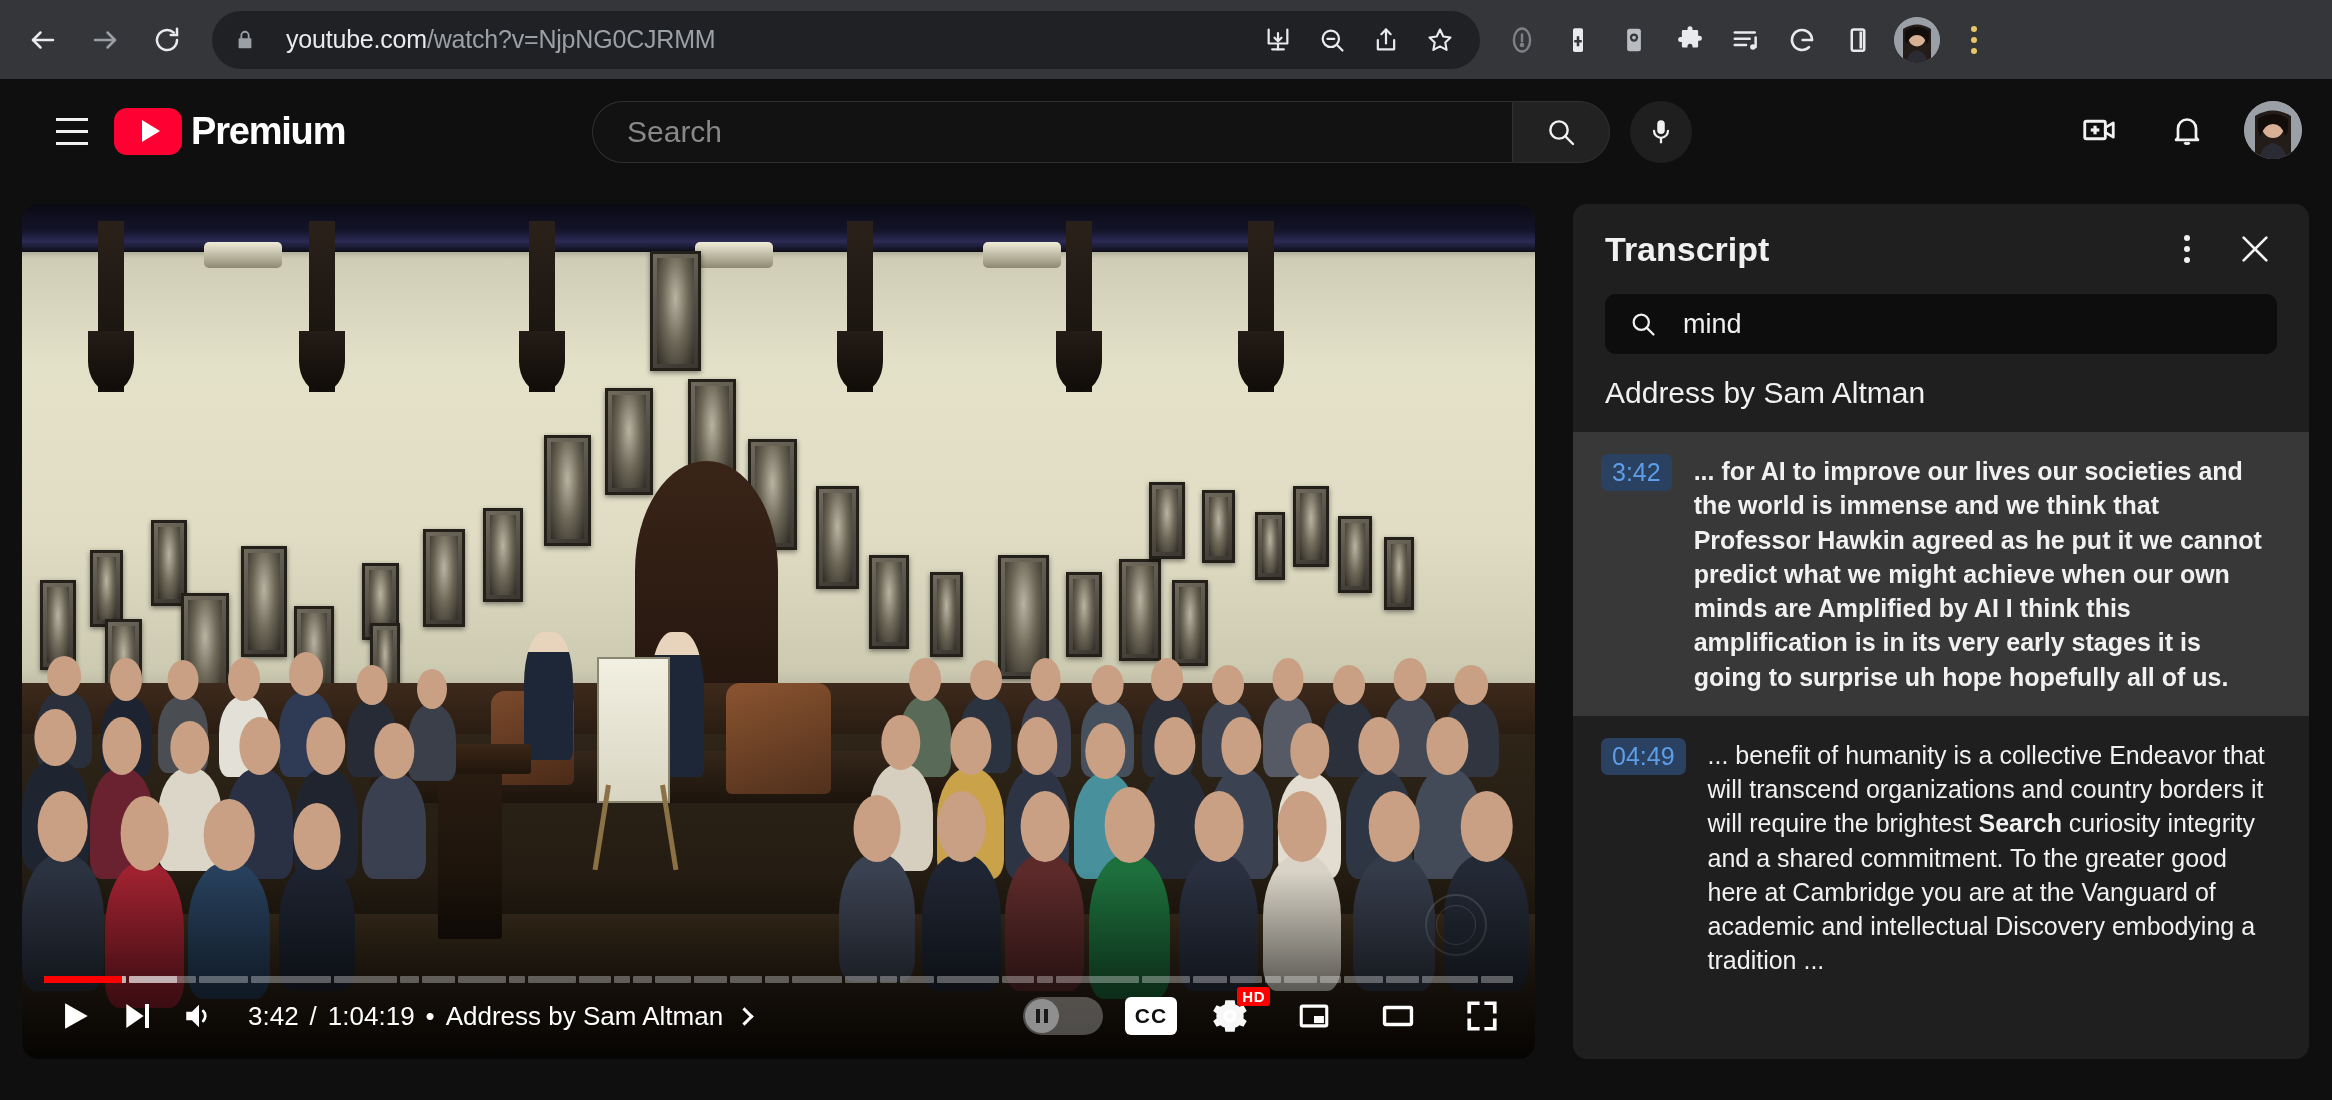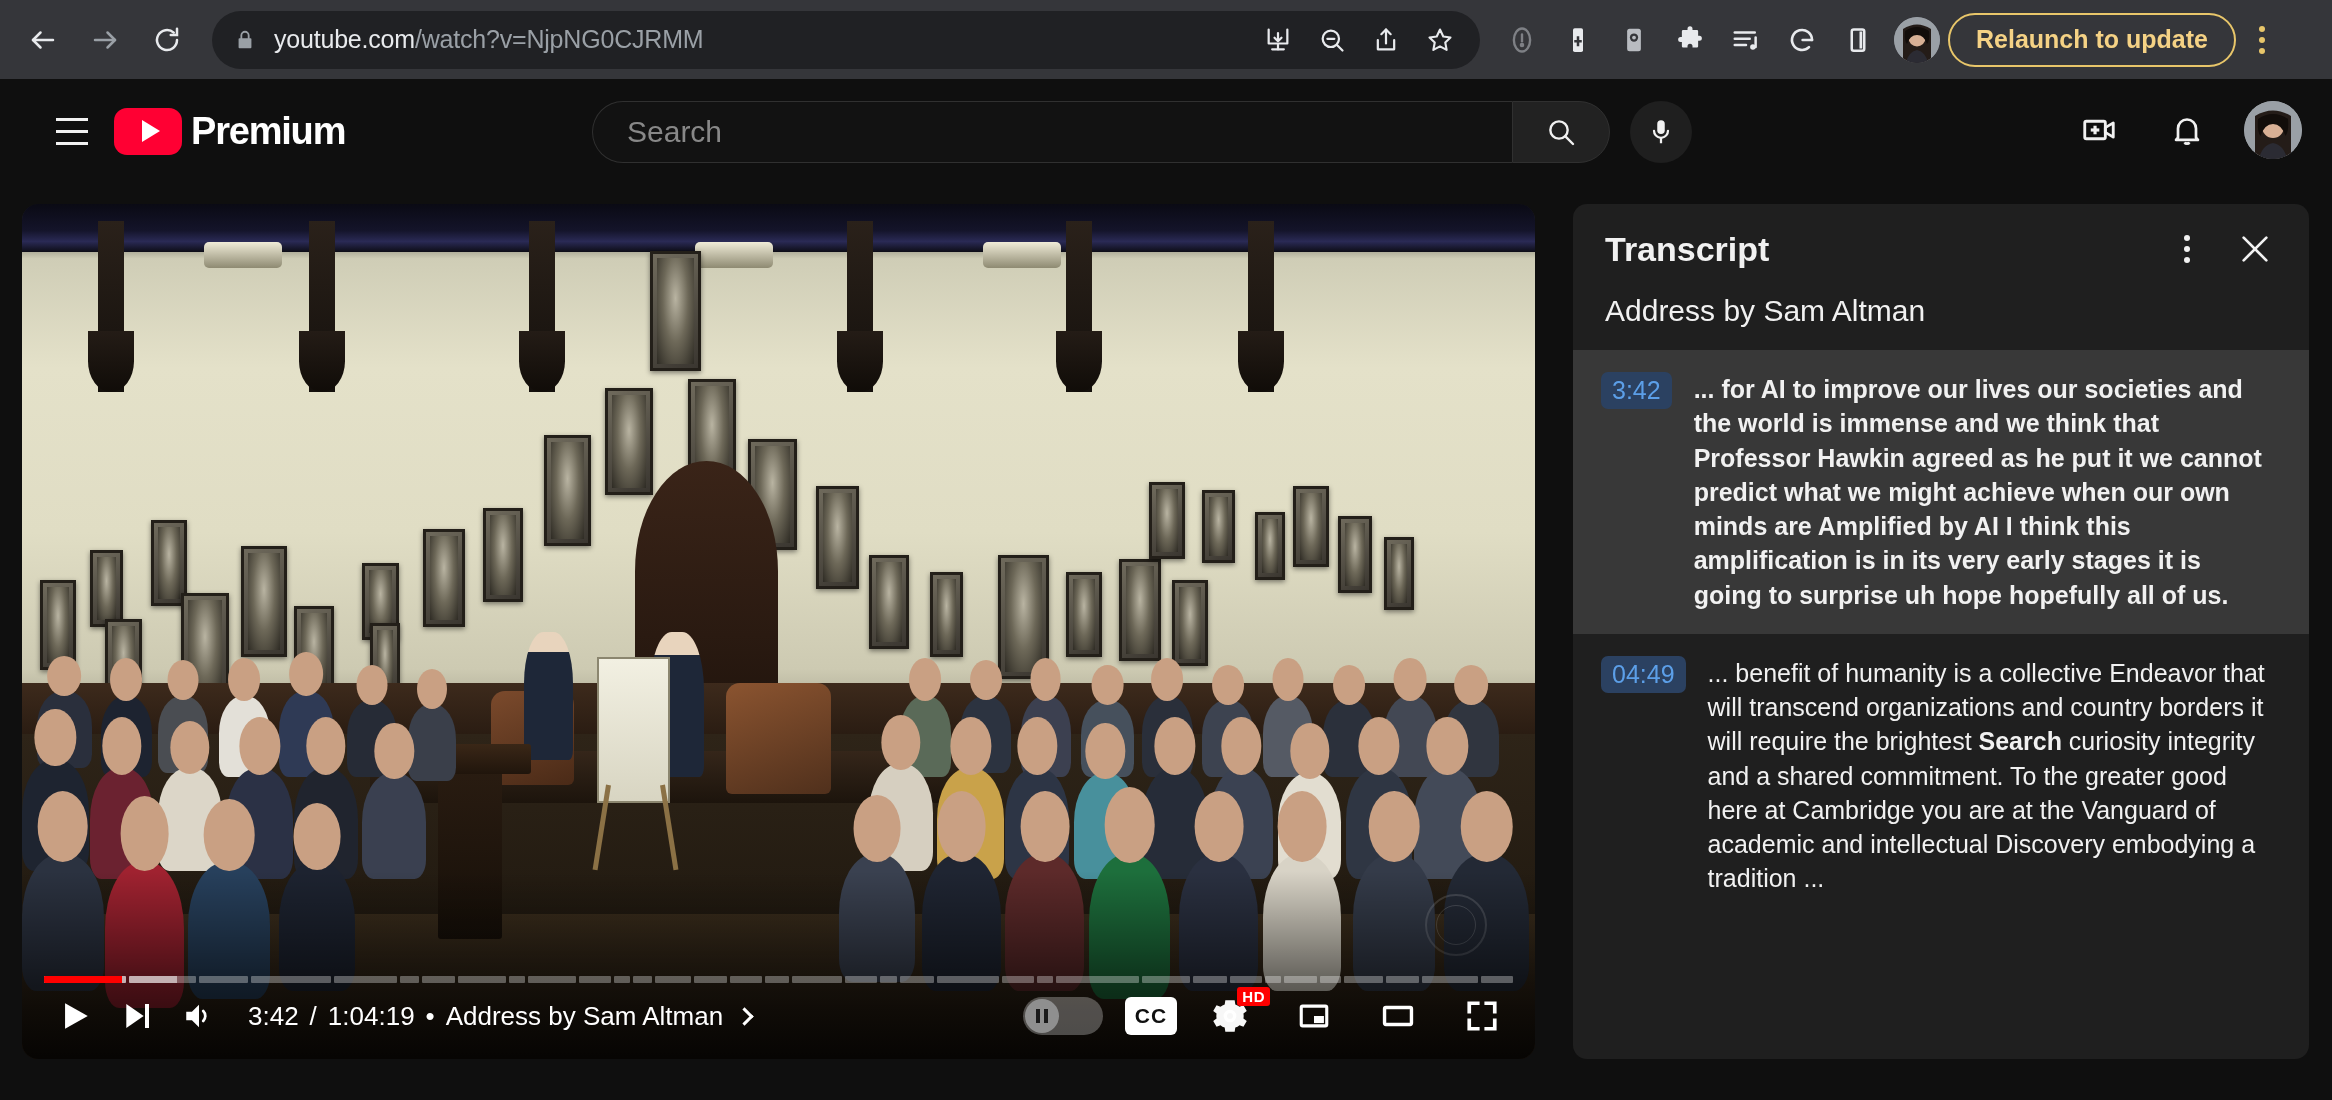--- a/index.html
+++ b/index.html
@@ -28,20 +28,21 @@
 
   .omnibox {
     flex: 0 0 auto;
     width: 1268px; height: 58px;
     margin-left: 16px;
     background: #202124;
     border-radius: 29px;
     display: flex; align-items: center;
     padding: 0 22px;
     position: relative;
+    gap: 12px;
   }
   .lock-icon { width: 22px; height: 26px; margin-right: 18px; flex: none; }
   .url-text {
     font-size: 25px; color: #e8eaed;
     white-space: nowrap; letter-spacing: -0.2px;
   }
   .url-text .url-rest { color: #9aa0a6; }
 
   .omni-actions {
     position: absolute; right: 14px; top: 0; height: 58px;
@@ -580,21 +581,20 @@
   <div class="profile-chip">
     <svg viewBox="0 0 46 46">
       <circle cx="23" cy="23" r="23" fill="#9aa0a6"></circle>
       <path d="M9 12q14-9 28 0v34H9z" fill="#241c18"></path>
       <circle cx="23" cy="21" r="8.5" fill="#d8b095"></circle>
       <path d="M11 14q12-8 24 0 1 10-2 13-3-9-10-9t-10 9q-3-3-2-13z" fill="#120d0a"></path>
       <path d="M12 46q2-11 11-13 9 2 11 13z" fill="#2b2b33"></path>
     </svg>
   </div>
 
-  <div class="relaunch-btn">Relaunch to update</div>
   <div class="chrome-menu">
     <div class="dots-v">
         <i></i>
         <i></i>
         <i></i>
       </div>
   </div>
 </div>
 
 <div class="yt-page">
@@ -899,20 +899,27 @@
           </div>
           <div class="tp-icon-btn">
             <svg width="34" height="34" viewBox="0 0 24 24" fill="none" stroke="#f1f1f1" stroke-width="1.9" stroke-linecap="round">
               <line x1="4" y1="4" x2="20" y2="20"></line>
                 <line x1="20" y1="4" x2="4" y2="20"></line>
             </svg>
           </div>
         </div>
       </div>
 
+      <div class="tp-search">
+        <svg width="28" height="28" viewBox="0 0 24 24" fill="none" stroke="#f1f1f1" stroke-width="1.9" stroke-linecap="round">
+          <circle cx="10.5" cy="10.5" r="6.5"></circle>
+            <line x1="15.3" y1="15.3" x2="21" y2="21"></line>
+        </svg>
+        <span class="tp-search-value">mind</span>
+      </div>
 
       <div class="tp-section-title">Address by Sam Altman</div>
 
       <div class="tp-list" id="tp-list">
           <div class="tp-item active">
             <div class="tp-time">3:42</div>
             <div class="tp-text">... for AI to improve our lives our societies and the world is immense and we think that Professor Hawkin agreed as he put it we cannot predict what we might achieve when our own minds are Amplified by AI I think this amplification is in its very early stages it is going to surprise uh hope hopefully all of us.</div>
           </div>
           <div class="tp-item">
             <div class="tp-time">04:49</div>

